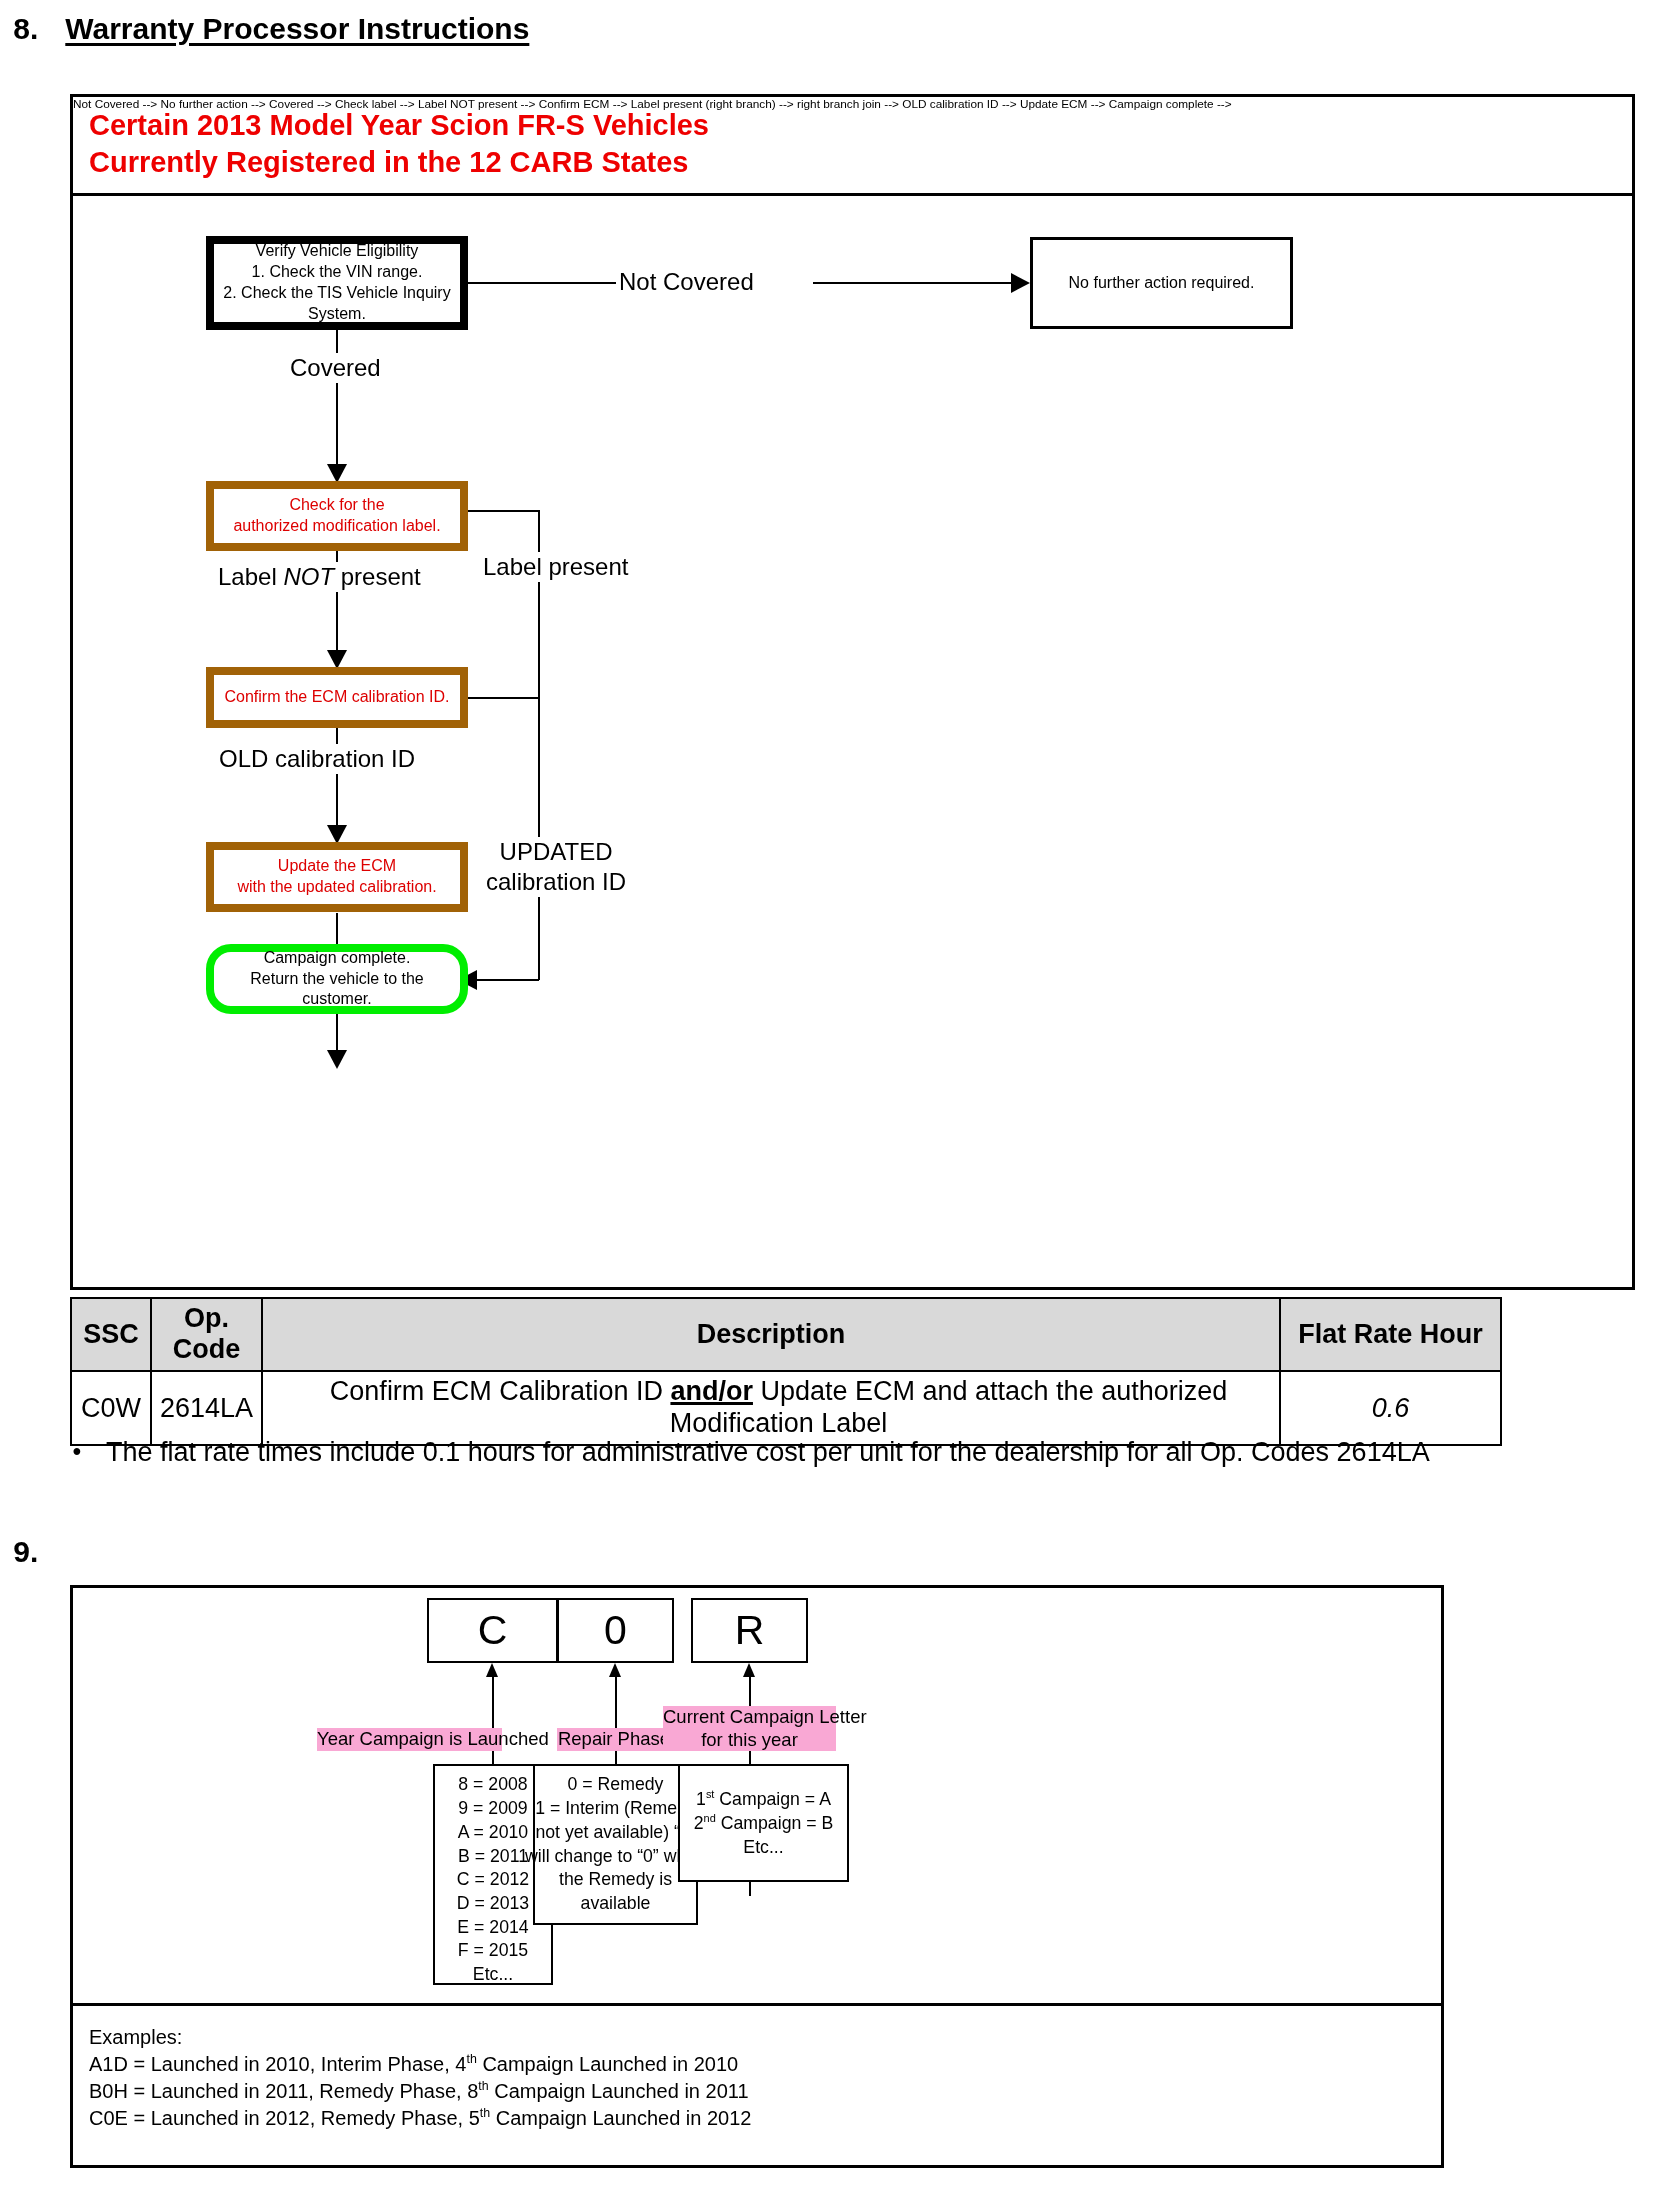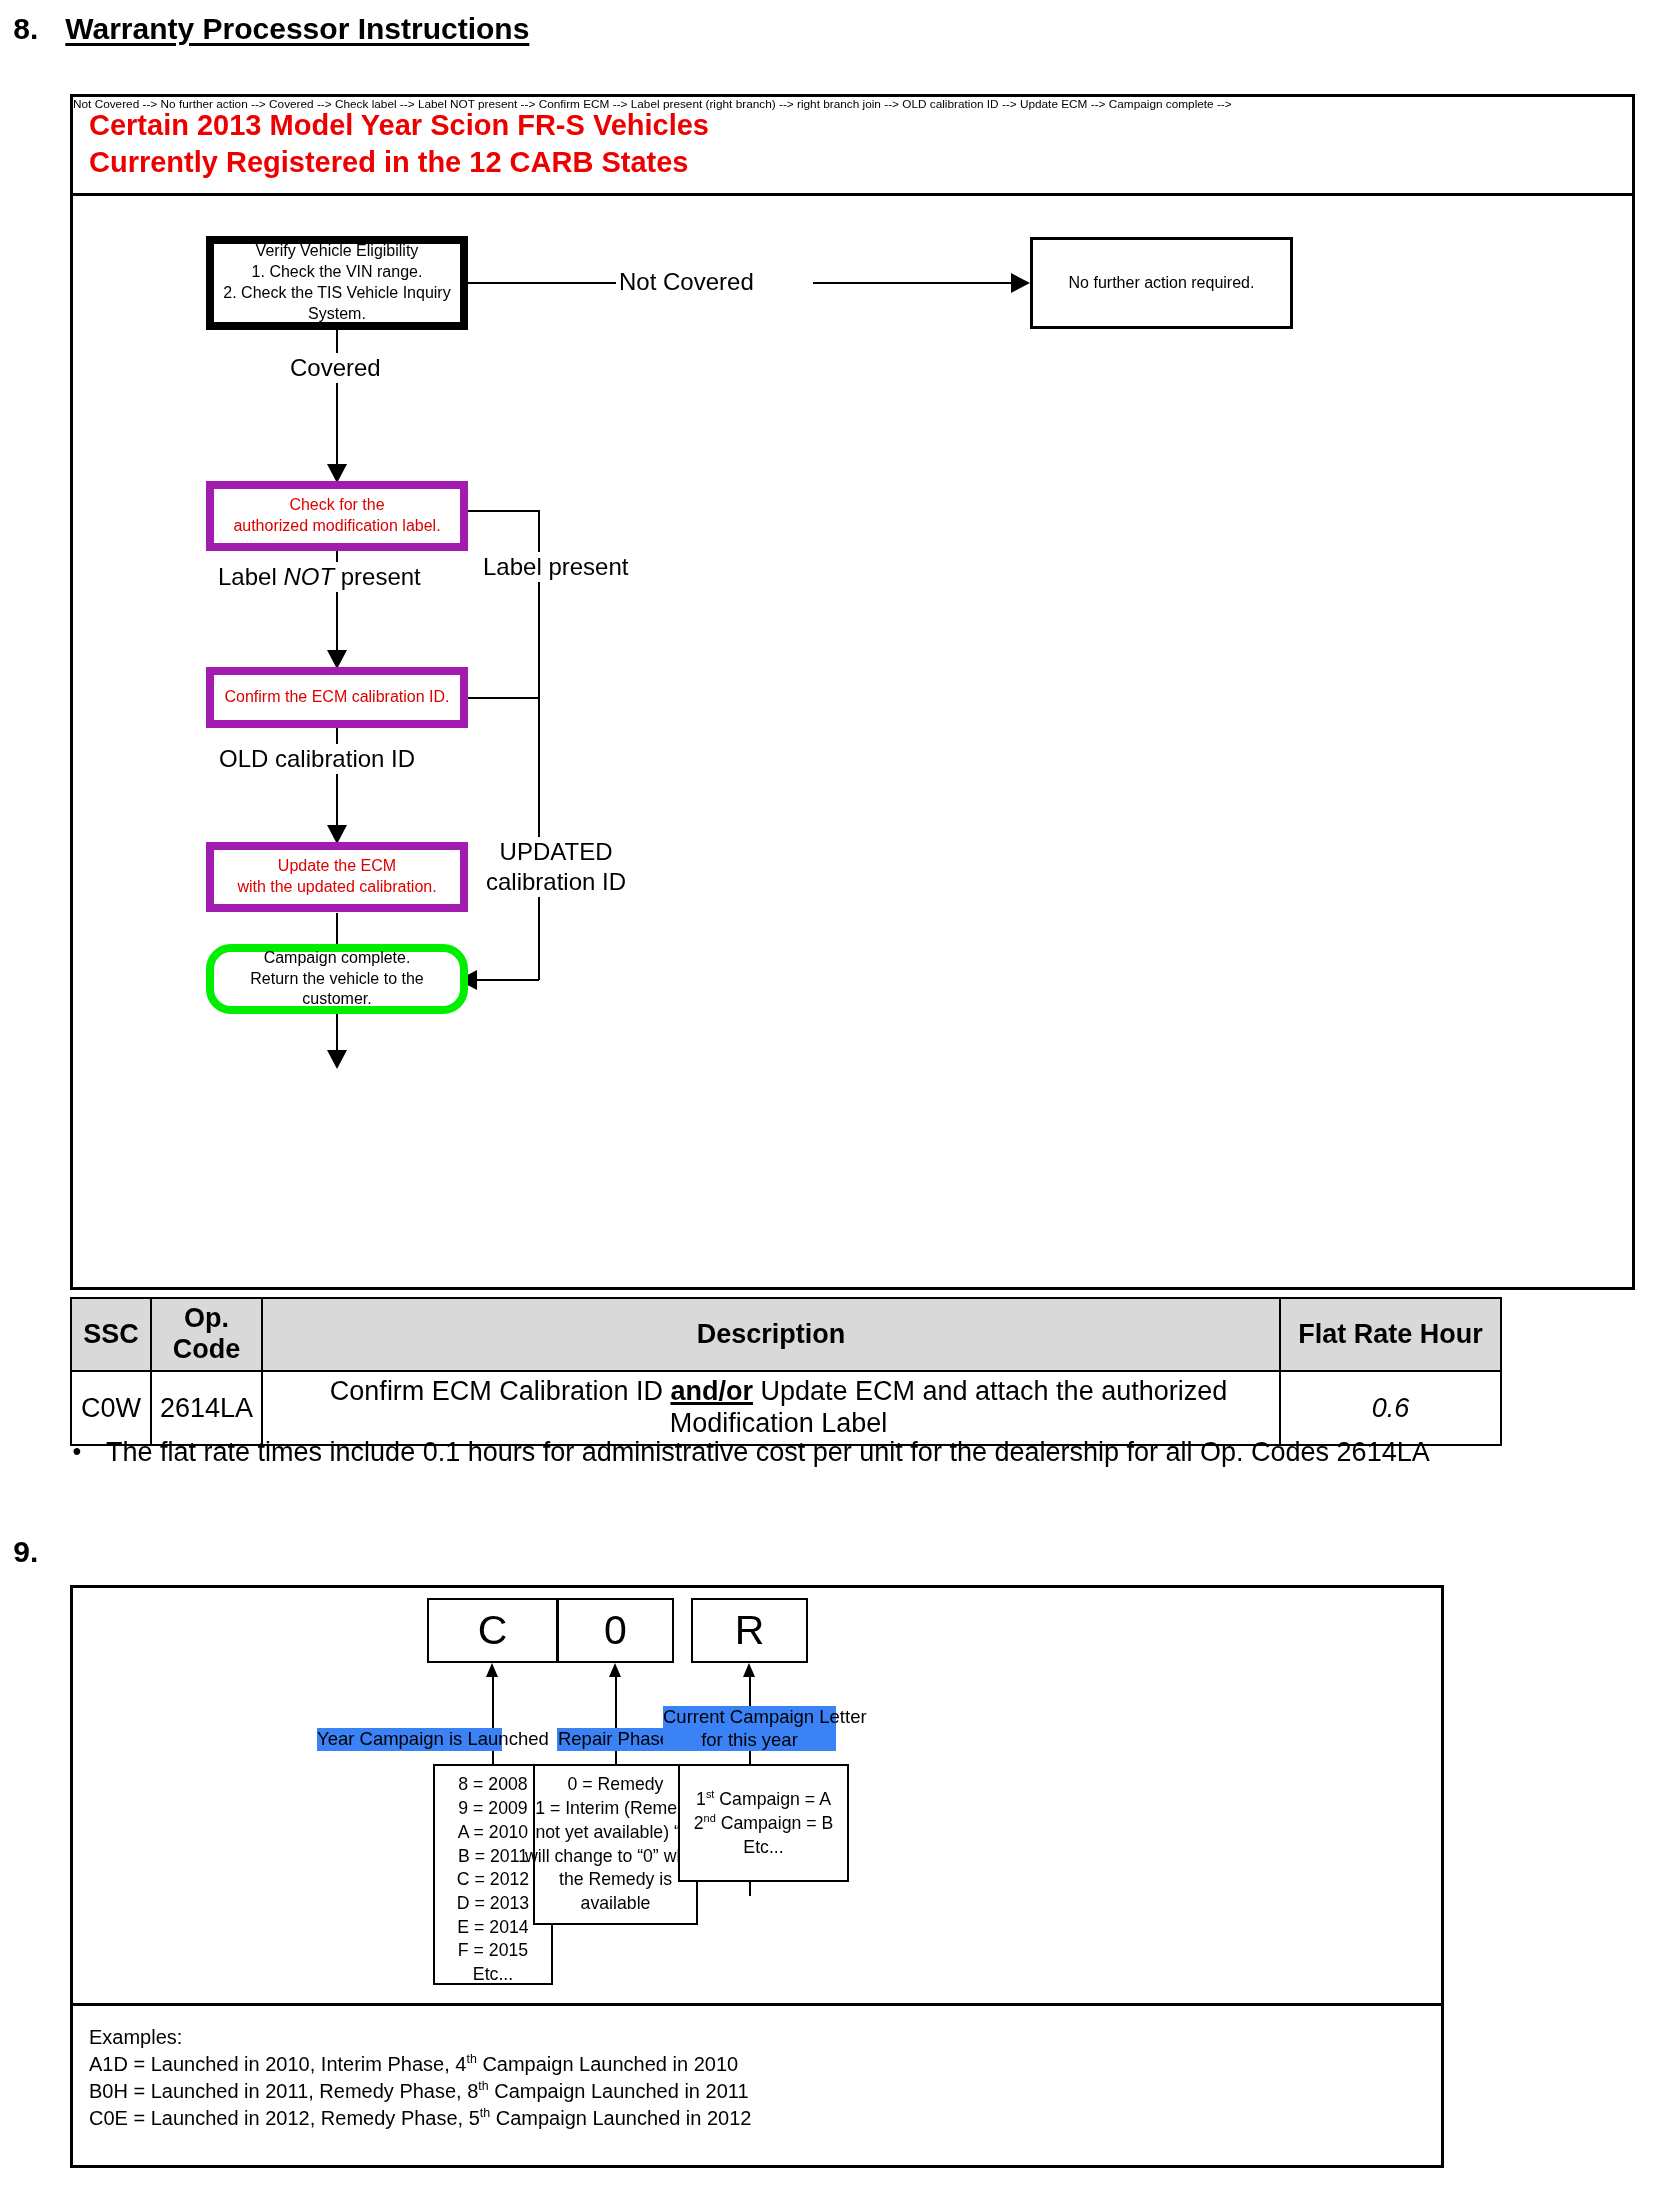--- a/index.html
+++ b/index.html
@@ -57,21 +57,21 @@
     display: flex;
     align-items: center;
     justify-content: center;
     text-align: center;
     background: #fff;
     line-height: 1.30;
     font-size: 16px;
     z-index: 3;
   }
   .fbox.black  { border: 8px solid #000000; }
-  .fbox.red    { border: 8px solid #a21caf; color: #dd0000; }
+  .fbox.red    { border: 8px solid #a16207; color: #dd0000; }
   .fbox.green  { border: 8px solid #00ee00; }
   .fbox.thin   { border: 3.7px solid #000000; }
 
   
   .vline, .hline {
     position: absolute;
     background: #000;
     z-index: 2;
   }
   .vline { width: 2.2px; }
@@ -171,21 +171,21 @@
     font-size: 41px;
     z-index: 3;
   }
   .ptr-label {
     position: absolute;
     font-size: 18.5px;
     text-align: center;
     white-space: nowrap;
     line-height: 1.22;
     z-index: 3;
-    background: #3b82f6;
+    background: #f9a8d4;
   }
   .detail-box {
     position: absolute;
     border: 2.2px solid #000;
     background: #fff;
     font-size: 17.7px;
     line-height: 1.34;
     text-align: center;
     padding: 7.4px 5.9px;
     z-index: 3;

